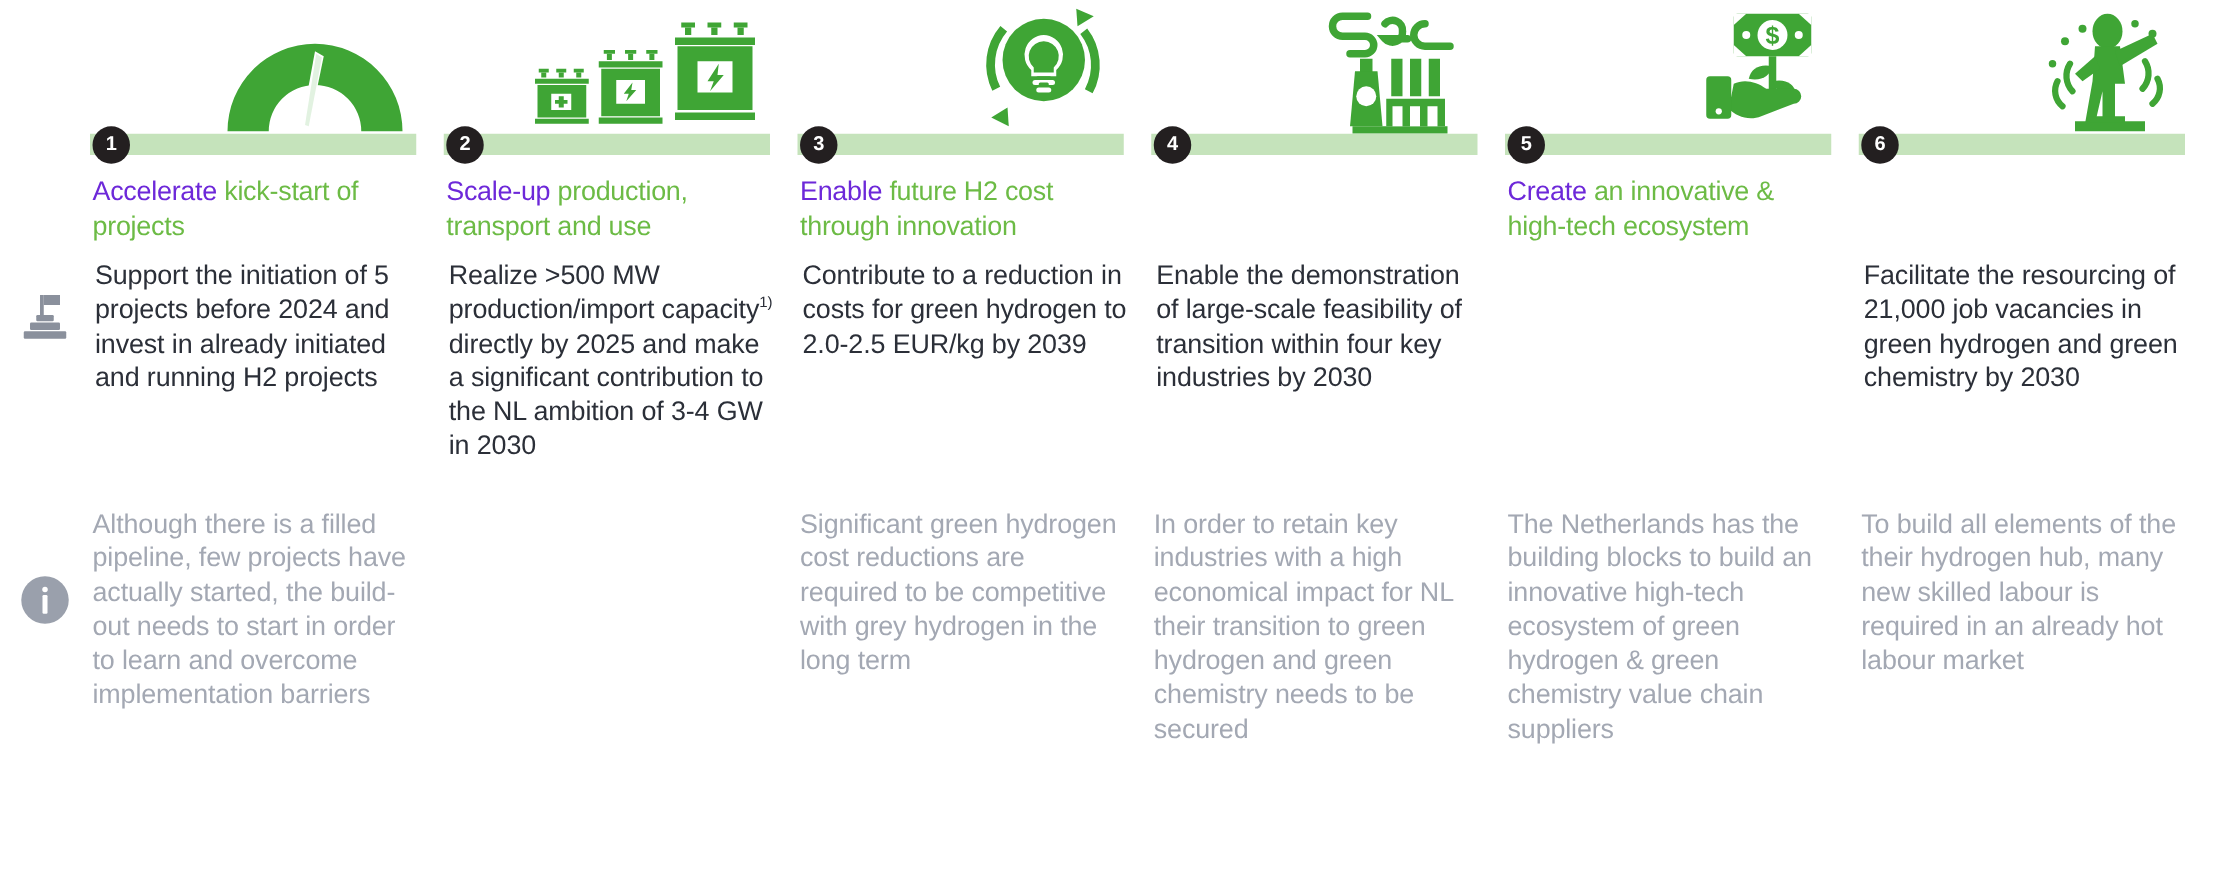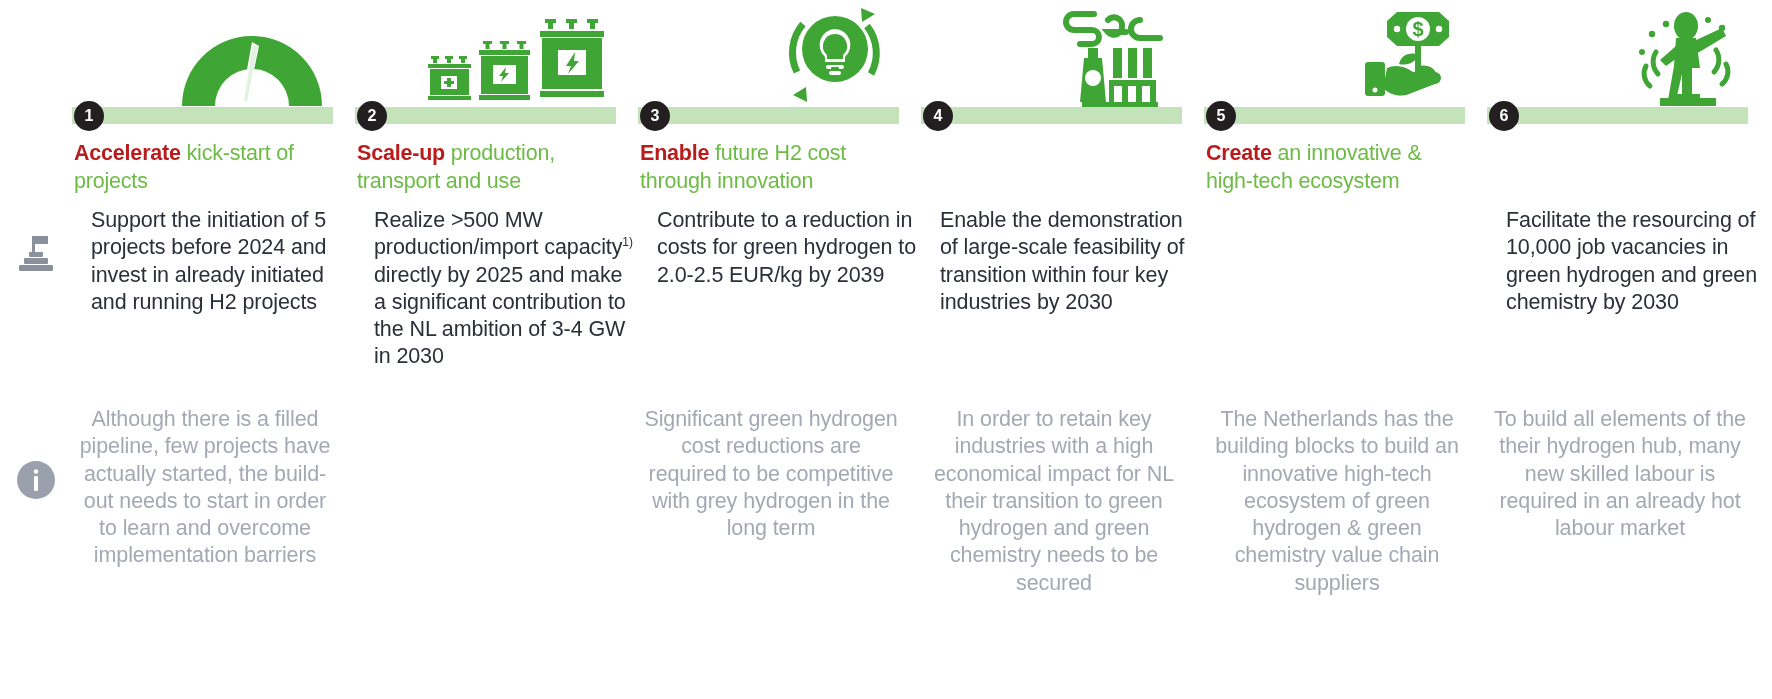--- a/index.html
+++ b/index.html
@@ -98,28 +98,28 @@
     position: absolute;
     left: 2px;
     top: 140px;
     width: 258px;
     font-size: 21.5px;
     line-height: 1.28;
     color: #6cbb45;
     letter-spacing: -0.2px;
   }
   .headline .lead {
-    color: #b91c1c;
-    font-weight: bold;
+    color: #6d28d9;
+    font-weight: normal;
   }
 
   
   .body-text {
     position: absolute;
-    left: 19px;
+    left: 4px;
     top: 207px;
     width: 262px;
     font-size: 21.5px;
     line-height: 1.27;
     color: #2b2f38;
     letter-spacing: -0.1px;
   }
   .body-text sup {
     font-size: 12px;
     vertical-align: super;
@@ -129,21 +129,20 @@
   
   .note-text {
     position: absolute;
     left: 2px;
     top: 406px;
     width: 262px;
     font-size: 21.5px;
     line-height: 1.27;
     color: #a3a8b3;
     letter-spacing: -0.1px;
-    text-align: center;
   }
 </style>
 </head>
 <body>
 
 <div id="infographic">
 
   <div class="gutter">
     <div class="gutter-icon goal">
       <svg width="48" height="48" viewBox="0 0 48 48">
@@ -375,18 +374,18 @@
               <circle cx="36" cy="16" r="3.2"></circle>
               <circle cx="12" cy="44" r="3"></circle>
               <circle cx="92" cy="20" r="3.2"></circle>
               <circle cx="78" cy="12" r="3"></circle>
             </g>
           </svg>
         </div>
       </div>
       <div class="rail"></div>
       <div class="badge">6</div>
-      <div class="body-text">Facilitate the resourcing of 10,000 job vacancies in green hydrogen and green chemistry by 2030</div>
+      <div class="body-text">Facilitate the resourcing of 21,000 job vacancies in green hydrogen and green chemistry by 2030</div>
       <div class="note-text">To build all elements of the their hydrogen hub, many new skilled labour is required in an already hot labour market</div>
     </div>
 
   </div>
 </div>
 
 </body></html>

